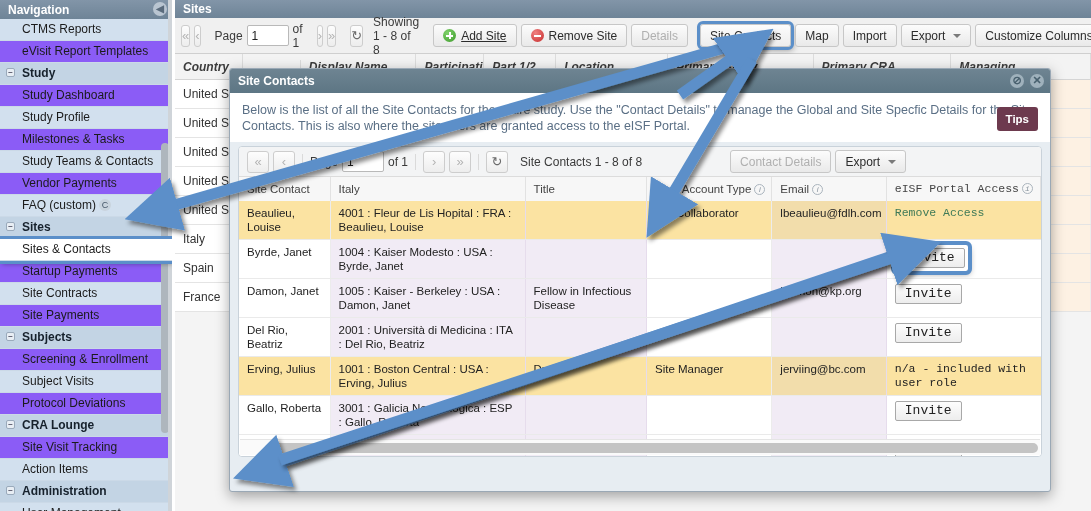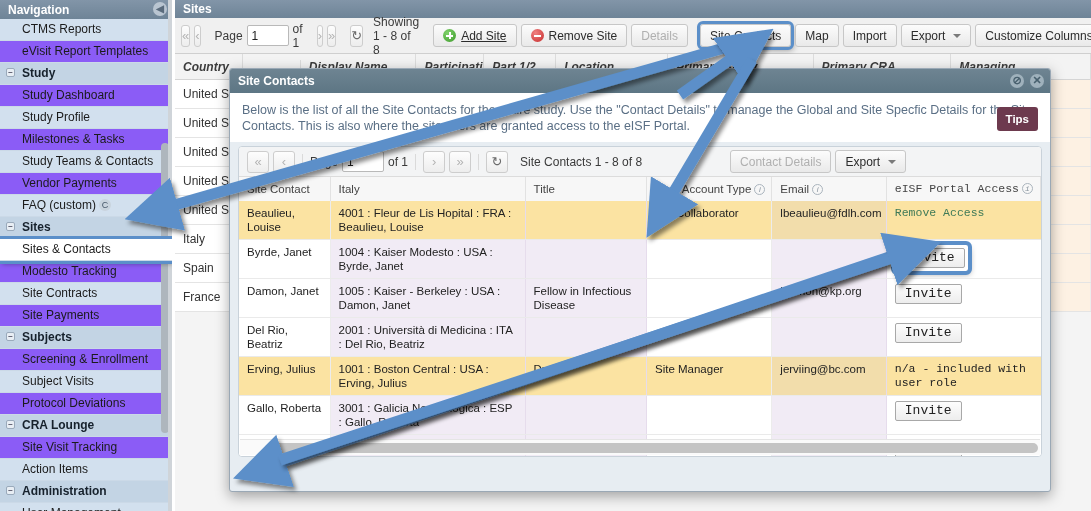--- a/index.html
+++ b/index.html
@@ -215,21 +215,21 @@
         <li class="nav-item alt"><span>eVisit Report Templates</span></li>
         <li class="nav-item nav-group"><span class="minus">−</span><span>Study</span></li>
         <li class="nav-item alt"><span>Study Dashboard</span></li>
         <li class="nav-item"><span>Study Profile</span></li>
         <li class="nav-item alt"><span>Milestones &amp; Tasks</span></li>
         <li class="nav-item"><span>Study Teams &amp; Contacts</span></li>
         <li class="nav-item alt"><span>Vendor Payments</span></li>
         <li class="nav-item"><span>FAQ (custom)</span><span class="nav-badge">C</span></li>
         <li class="nav-item nav-group"><span class="minus">−</span><span>Sites</span></li>
         <li class="nav-item nav-selected"><span>Sites &amp; Contacts</span></li>
-        <li class="nav-item alt"><span>Modesto Tracking</span></li>
+        <li class="nav-item alt"><span>Startup Payments</span></li>
         <li class="nav-item"><span>Site Contracts</span></li>
         <li class="nav-item alt"><span>Site Payments</span></li>
         <li class="nav-item nav-group"><span class="minus">−</span><span>Subjects</span></li>
         <li class="nav-item alt"><span>Screening &amp; Enrollment</span></li>
         <li class="nav-item"><span>Subject Visits</span></li>
         <li class="nav-item alt"><span>Protocol Deviations</span></li>
         <li class="nav-item nav-group"><span class="minus">−</span><span>CRA Lounge</span></li>
         <li class="nav-item alt"><span>Site Visit Tracking</span></li>
         <li class="nav-item"><span>Action Items</span></li>
         <li class="nav-item nav-group"><span class="minus">−</span><span>Administration</span></li>

